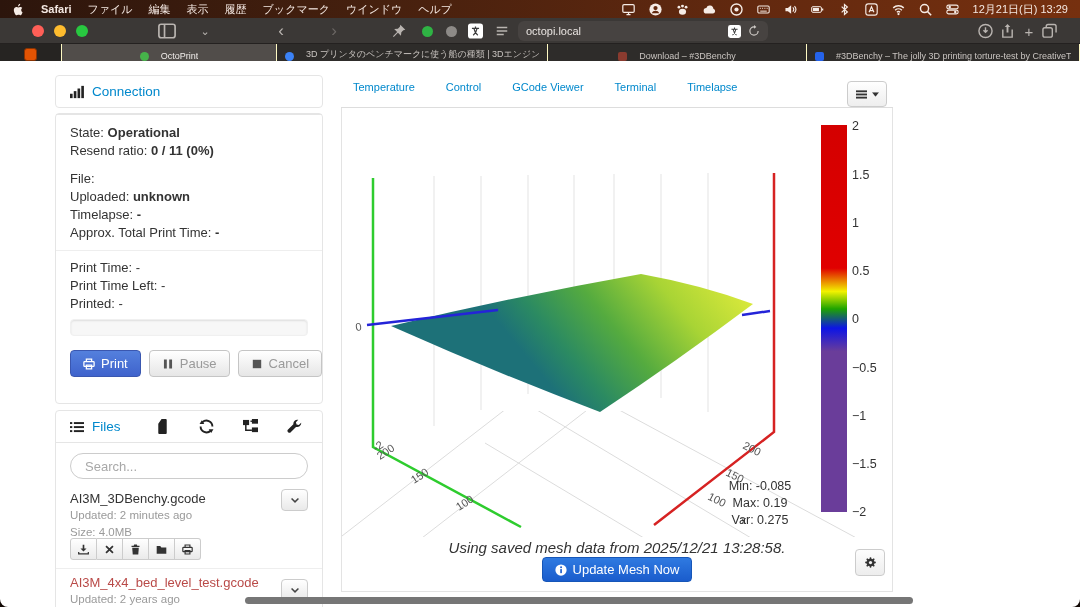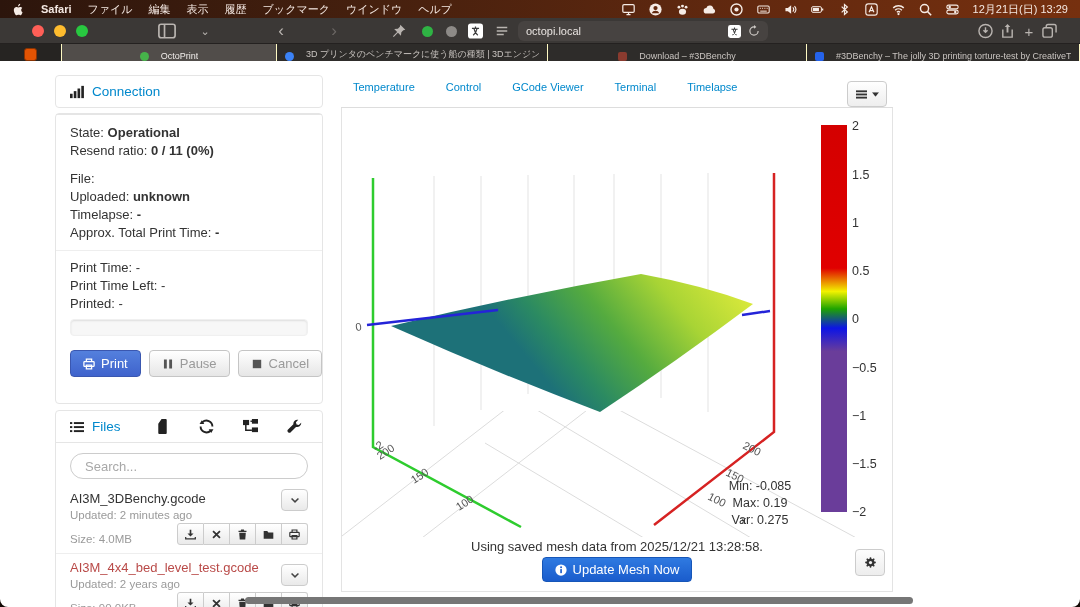--- a/index.html
+++ b/index.html
@@ -46,36 +46,36 @@
   .searchwrap{padding:10px 14px 6px;}
   .search{width:100%;height:26px;border:1px solid #ccc;border-radius:15px;box-sizing:border-box;font-size:13px;color:#555;padding:0 14px;outline:none;font-family:inherit;}
   .search::placeholder{color:#a8a8a8;}
   .fentry{padding:6px 14px 8px;position:relative;}
   .fentry + .fentry{border-top:1px solid #eee;}
   .fname{font-size:13px;color:#333;max-width:225px;overflow:hidden;white-space:nowrap;}
   .fname.red{color:#b94a48;}
   .fmeta{font-size:11.5px;color:#9a9a9a;margin-top:3px;}
   .chevbtn{position:absolute;right:14px;top:4px;width:27px;height:22px;border:1px solid #ccc;border-radius:4px;background:linear-gradient(#fff,#e9e9e9);display:flex;align-items:center;justify-content:center;color:#444;}
   .chevbtn svg{width:10px;height:10px;}
-  .frow{display:flex;align-items:flex-end;justify-content:space-between;margin-top:2px;}
+  .frow{display:flex;align-items:flex-start;justify-content:space-between;margin-top:2px;flex-direction:column;}
   .bgrp{display:flex;}
   .mini{width:25px;height:20px;border:1px solid #ccc;border-left:none;background:linear-gradient(#fff,#eaeaea);display:flex;align-items:center;justify-content:center;color:#333;}
   .mini:first-child{border-left:1px solid #ccc;border-radius:3px 0 0 3px;}
   .mini:last-child{border-radius:0 3px 3px 0;}
   .mini svg{width:11px;height:11px;}
   .hdicons{margin-left:auto;display:flex;align-items:center;gap:29px;padding-right:6px;color:#222;}
   .hdicons svg{width:15px;height:15px;}
   
   .maintabs{position:absolute;left:341px;top:20px;width:552px;height:27px;border-bottom:1px solid #ddd;box-sizing:border-box;display:flex;align-items:flex-start;gap:31px;padding-left:12px;font-size:11px;}
   .burger{position:absolute;right:6px;top:0px;width:40px;height:26px;border:1px solid #ccc;border-radius:4px;background:linear-gradient(#fff,#eee);display:flex;align-items:center;justify-content:center;gap:4px;color:#333;box-sizing:border-box;}
   .burger svg{width:13px;height:11px;}
   .burger .car{width:7px;height:5px;}
   .maincontent{position:absolute;left:341px;top:47px;width:552px;height:484px;border:1px solid #e3e3e3;border-top:none;box-sizing:border-box;background:#fff;}
   .plot{position:absolute;left:0;top:5px;}
-  .caption{position:absolute;left:0;top:431px;width:100%;text-align:center;font-size:13px;color:#333;}
+  .caption{position:absolute;left:0;top:431px;width:100%;text-align:center;font-size:15px;color:#333;font-style:italic;}
   .updrow{position:absolute;left:0;top:449px;width:100%;display:flex;justify-content:center;}
   .btn.update{background:linear-gradient(#2f7ae1,#1a5ccc);border-color:#1656b8;color:#fff;height:25px;font-size:13px;}
   .gearbtn{position:absolute;right:7px;top:441px;width:28px;height:25px;border:1px solid #ccc;border-radius:4px;background:linear-gradient(#fdfdfd,#ededed);display:flex;align-items:center;justify-content:center;color:#333;}
   .gearbtn svg{width:13px;height:13px;}
   
   .hscroll{position:absolute;left:245px;top:536px;width:668px;height:7px;background:#767676;border-radius:4px;}
   svg text{font-family:"Liberation Sans","DejaVu Sans",sans-serif;}
 </style>
 </head>
 <body>

